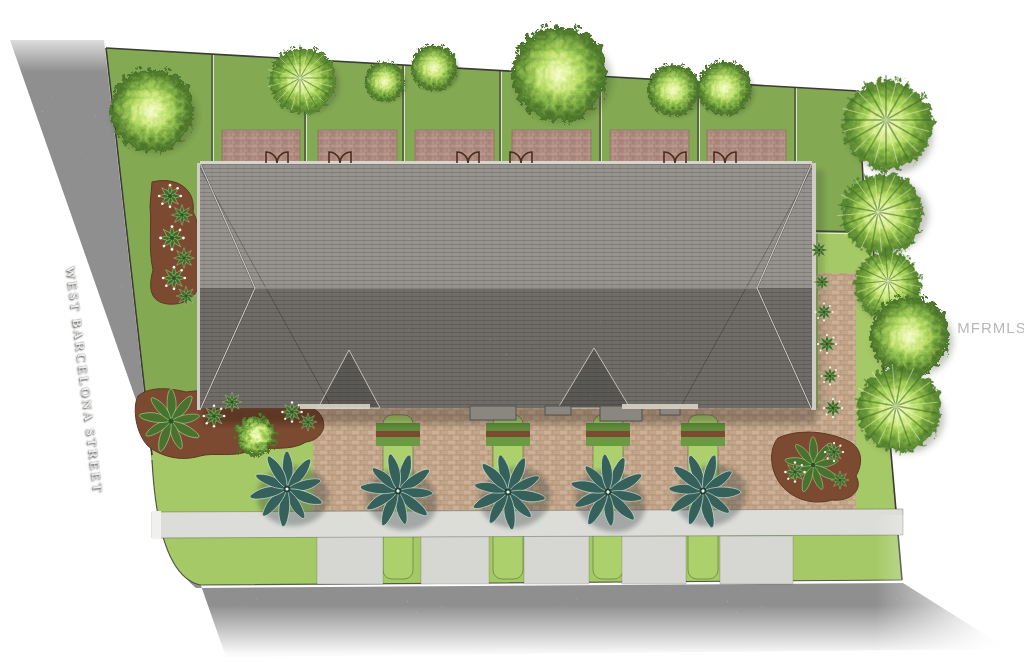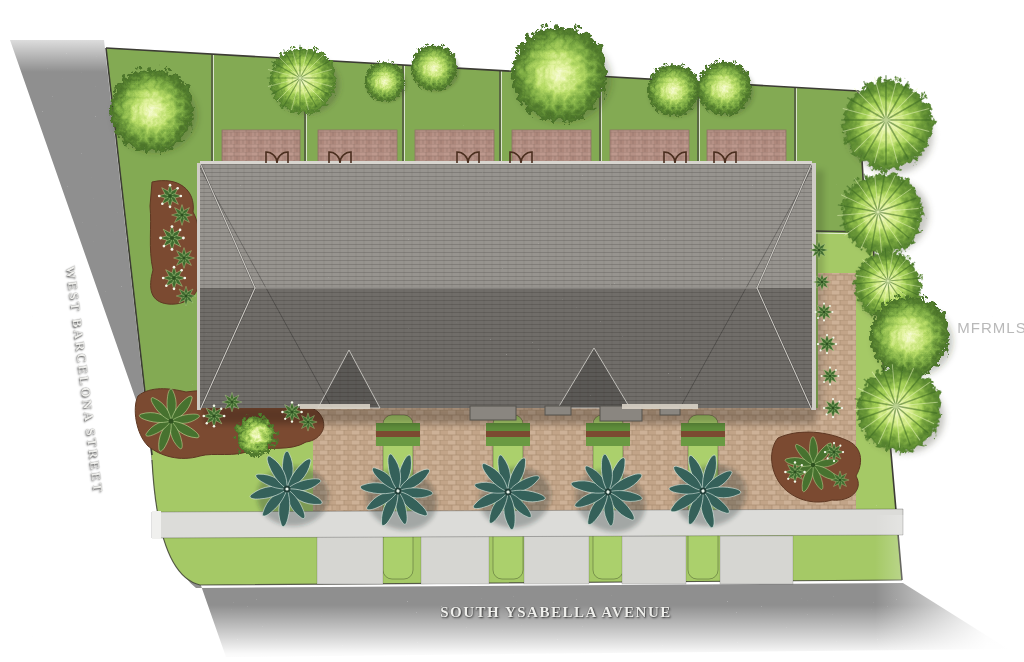--- a/index.html
+++ b/index.html
@@ -393,15 +393,14 @@
   <use href="#sym-radial" transform="translate(888,281) scale(0.83) rotate(55)"></use>
   <use href="#sym-bushy" transform="translate(906,333)"></use>
   <use href="#sym-radial" transform="translate(896,406) scale(1.05) rotate(10)"></use>
 </g>
 
 <rect x="0" y="605" width="1024" height="57" fill="url(#fadeBottom)"></rect>
 <rect x="875" y="515" width="149" height="147" fill="url(#fadeRight)"></rect>
 </svg>
 
 <div class="street-label label-west">WEST BARCELONA STREET</div>
-<div class="street-label label-south">SOUTH YSABELLA AVENUE</div>
 <div class="watermark">MFRMLS</div>
 </div>
 
 </body></html>

